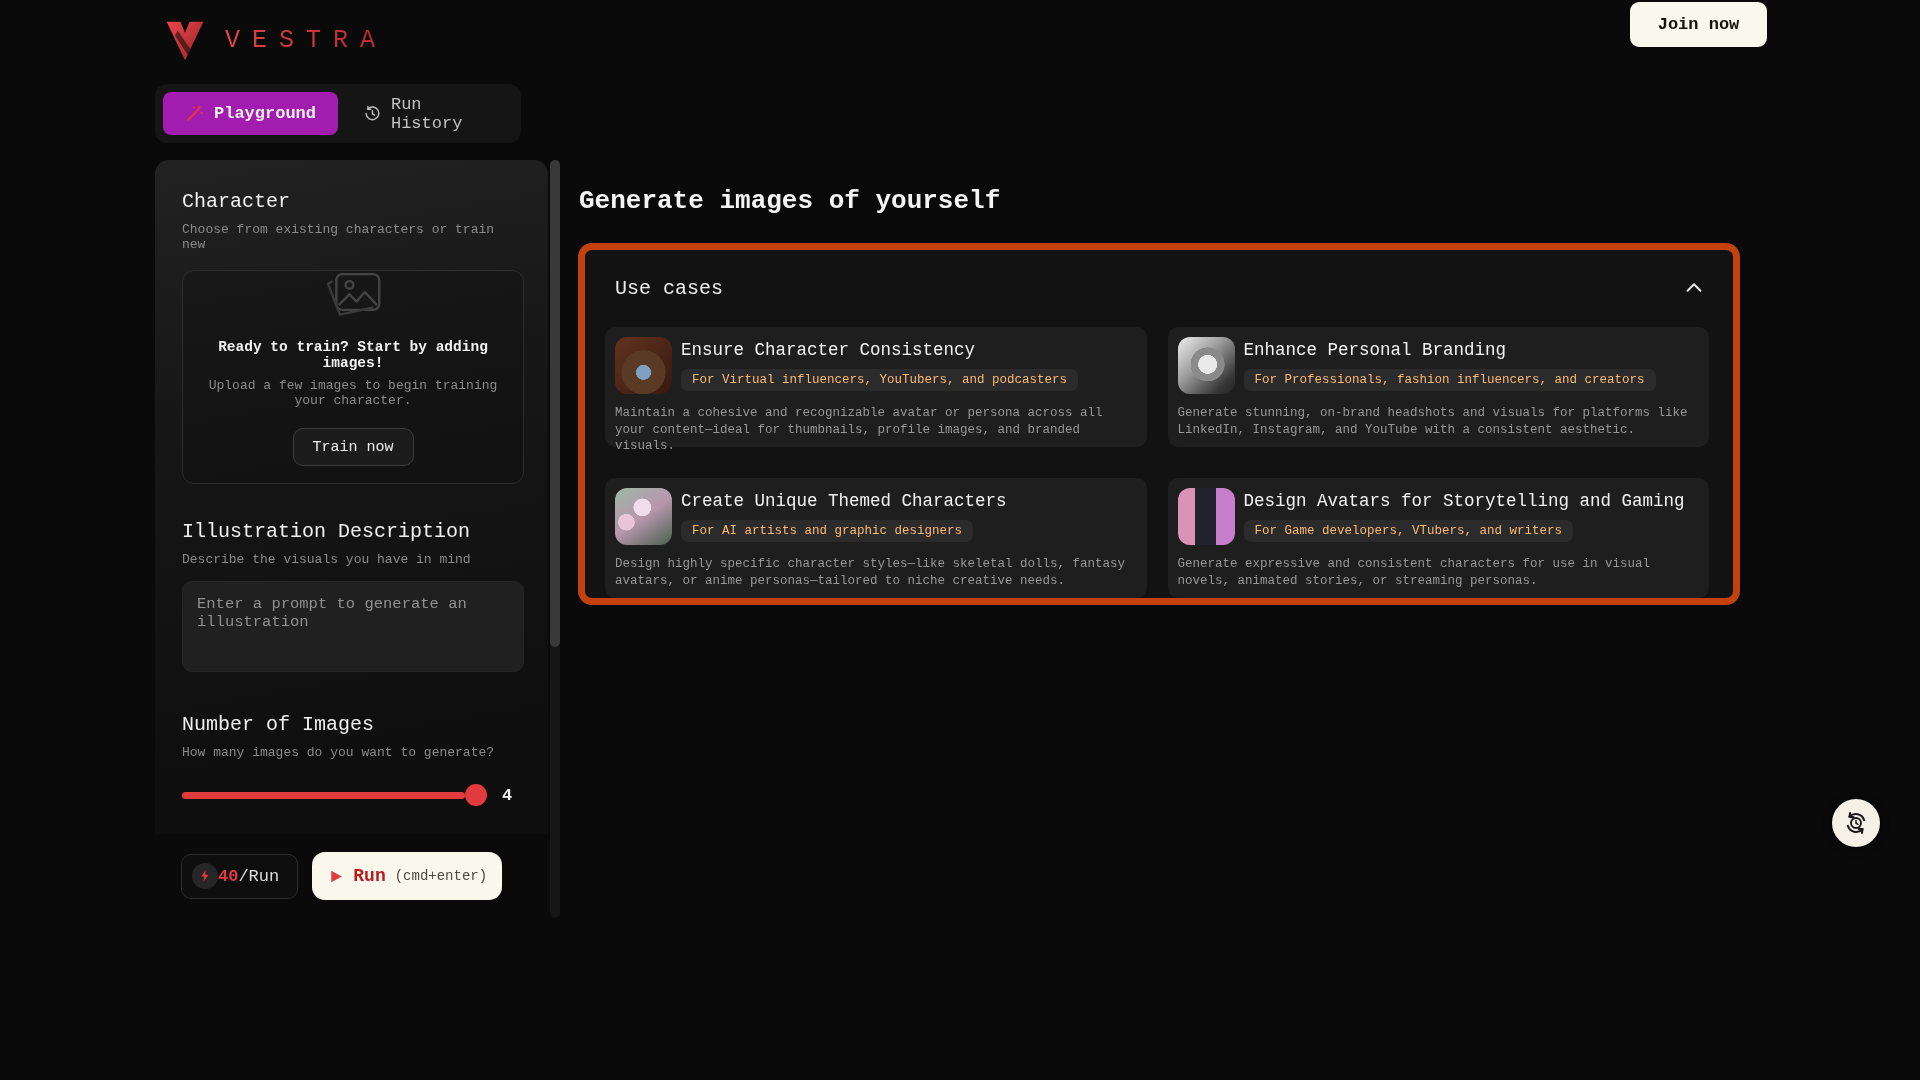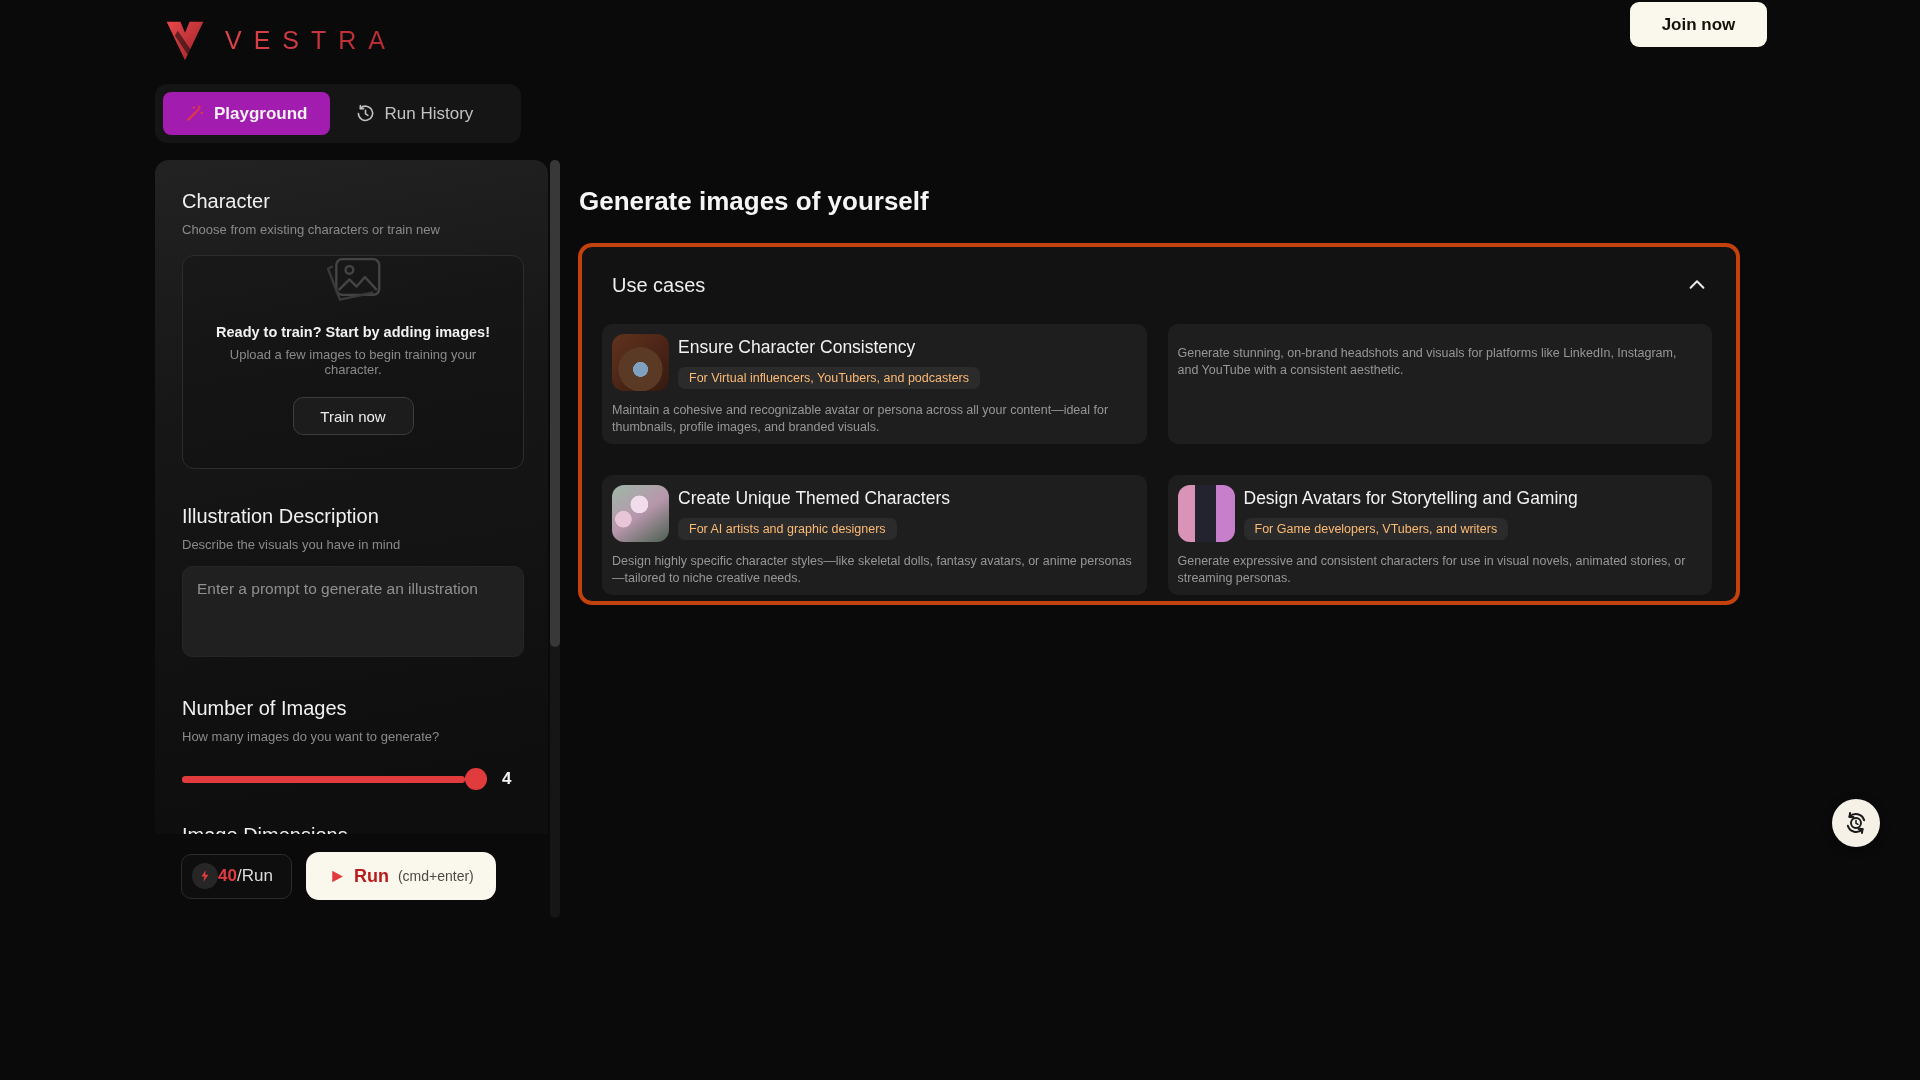--- a/index.html
+++ b/index.html
@@ -1,18 +1,18 @@
 <!DOCTYPE html>
 <html><head>
 <meta charset="utf-8">
 <style>
   * { margin:0; padding:0; box-sizing:border-box; }
   html,body { width:1920px; height:1080px; background:#0a0a0a; overflow:hidden;
               font-family:"Liberation Sans", sans-serif; color:#e8e8e8; }
-  .stage { position:relative; width:1920px; height:1080px; background:#0a0a0a; }
+  .stage { position:relative; width:1920px; height:1080px; background:#0a0a0a;font-family:Liberation Mono, monospace; }
 
   
   .logo { position:absolute; left:163px; top:16px; display:flex; align-items:center; gap:18px; }
   .logo-text { font-size:25px; letter-spacing:12px; font-weight:500; color:#c9373c;
                background:linear-gradient(90deg,#e0444a,#b02a30); -webkit-background-clip:text;
                background-clip:text; -webkit-text-fill-color:transparent; }
   .join-btn { position:absolute; left:1630px; top:2px; width:137px; height:45px;
               background:#faf7ec; border:none; border-radius:9px; font-size:17px; font-weight:700;
               color:#15120b; cursor:pointer; font-family:inherit; }
 
@@ -73,21 +73,21 @@
 
   
   .scrollbar { position:absolute; left:550px; top:160px; width:10px; height:758px; background:#161616;
                border-radius:5px; }
   .scrollbar-thumb { position:absolute; left:0; top:0; width:10px; height:487px; background:#383838;
                      border-radius:5px; cursor:grab; }
 
   
   .main-title { position:absolute; left:579px; top:186px; font-size:26px; font-weight:700; color:#f5f5f5; }
   .usecases { position:absolute; left:578px; top:243px; width:1162px; height:362px; background:#121212;
-              border:4px solid #c2410c; border-radius:14px; padding:23px 24px 0 20px; }
+              border:7px solid #c2410c; border-radius:14px; padding:23px 24px 0 20px; }
   .usecases-header { display:flex; align-items:center; justify-content:space-between; padding-left:10px; }
   .usecases-title { font-size:20px; color:#ededed; }
   .chevron-btn { background:none; border:none; cursor:pointer; padding:4px; line-height:0; }
   .cards { margin-top:24px; display:grid; grid-template-columns:1fr 1fr; gap:31px 21px; }
   .card { background:#1e1e1e; border-radius:10px; padding:10px 12px 14px 10px; height:120px; cursor:pointer; }
   .card-top { display:flex; gap:9px; }
   .thumb { width:57px; height:57px; border-radius:12px; flex:0 0 auto; }
   .thumb-1 { background:radial-gradient(circle at 50% 62%,#7fa0c0 0 16%,#5a3a24 17% 48%,#43241454 49%),
              linear-gradient(135deg,#6e3a22,#55281a 45%,#2e150d); }
   .thumb-2 { background:radial-gradient(circle at 52% 48%,#e9e9e9 0 22%,#8a8a8a 23% 40%,transparent 41%),
@@ -232,20 +232,27 @@
           <div class="thumb thumb-1"></div>
           <div>
             <div class="card-title">Ensure Character Consistency</div>
             <span class="card-tag">For Virtual influencers, YouTubers, and podcasters</span>
           </div>
         </div>
         <div class="card-desc">Maintain a cohesive and recognizable avatar or persona across all your content—ideal for thumbnails, profile images, and branded visuals.</div>
       </div>
 
       <div class="card">
+        <div class="card-top">
+          <div class="thumb thumb-2"></div>
+          <div>
+            <div class="card-title">Enhance Personal Branding</div>
+            <span class="card-tag">For Professionals, fashion influencers, and creators</span>
+          </div>
+        </div>
         <div class="card-desc">Generate stunning, on-brand headshots and visuals for platforms like LinkedIn, Instagram, and YouTube with a consistent aesthetic.</div>
       </div>
 
       <div class="card">
         <div class="card-top">
           <div class="thumb thumb-3"></div>
           <div>
             <div class="card-title">Create Unique Themed Characters</div>
             <span class="card-tag">For AI artists and graphic designers</span>
           </div>

